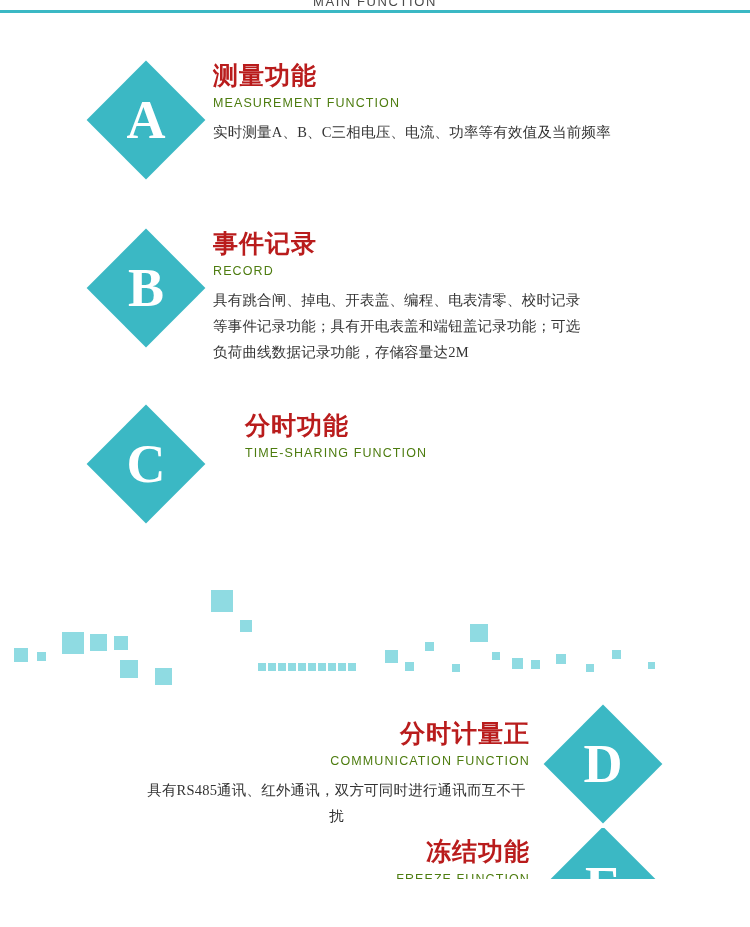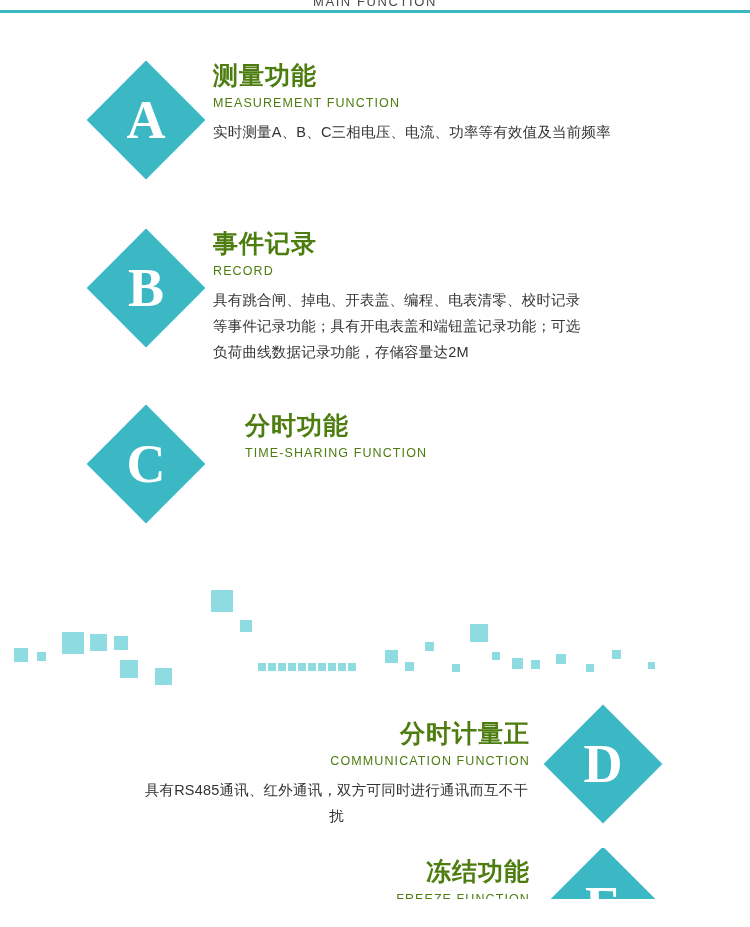--- a/index.html
+++ b/index.html
@@ -69,36 +69,37 @@
     text-align: center;
     color: #ffffff;
     font-size: 54px;
     font-family: "Liberation Serif", serif;
     font-weight: bold;
     letter-spacing: 0px;
   }
   .title-cn {
     font-size: 25px;
     font-weight: bold;
-    color: #4d7c0f;
+    color: #b91c1c;
     letter-spacing: 1px;
     line-height: 1.1;
   }
   .title-en {
     font-size: 12.5px;
     color: #4d7c0f;
     letter-spacing: 1.1px;
     margin-top: 6px;
   }
   .desc {
     font-size: 14.5px;
     color: #333333;
     line-height: 26px;
     margin-top: 9px;
     letter-spacing: 0.2px;
+    font-family: Liberation Serif, serif;
   }
   .right-align {
     text-align: right;
   }
 
   
   .squares {
     position: absolute;
     left: 0;
     top: 590px;
@@ -194,21 +195,21 @@
     <div class="diamond"></div>
     <div class="diamond-letter">D</div>
   </div>
   <div style="position:absolute; left:60px; top:14px; width:470px;" class="right-align">
     <div class="title-cn">分时计量正</div>
     <div class="title-en">COMMUNICATION FUNCTION</div>
     <div class="desc" style="width:387px; margin-left:auto; text-align:center;">具有RS485通讯、红外通讯，双方可同时进行通讯而互不干扰</div>
   </div>
 </div>
 
-<div class="feature" style="left:0; top:848px; width:750px; height:51px; overflow:hidden;">
+<div class="feature" style="left:0; top:828px; width:750px; height:51px; overflow:hidden;">
   <div style="position:absolute; left:561px; top:16px; width:84px; height:84px;">
     <div class="diamond"></div>
     <div class="diamond-letter">E</div>
   </div>
   <div style="position:absolute; left:60px; top:10px; width:470px;" class="right-align">
     <div class="title-cn">冻结功能</div>
     <div class="title-en">FREEZE FUNCTION</div>
   </div>
 </div>
 

